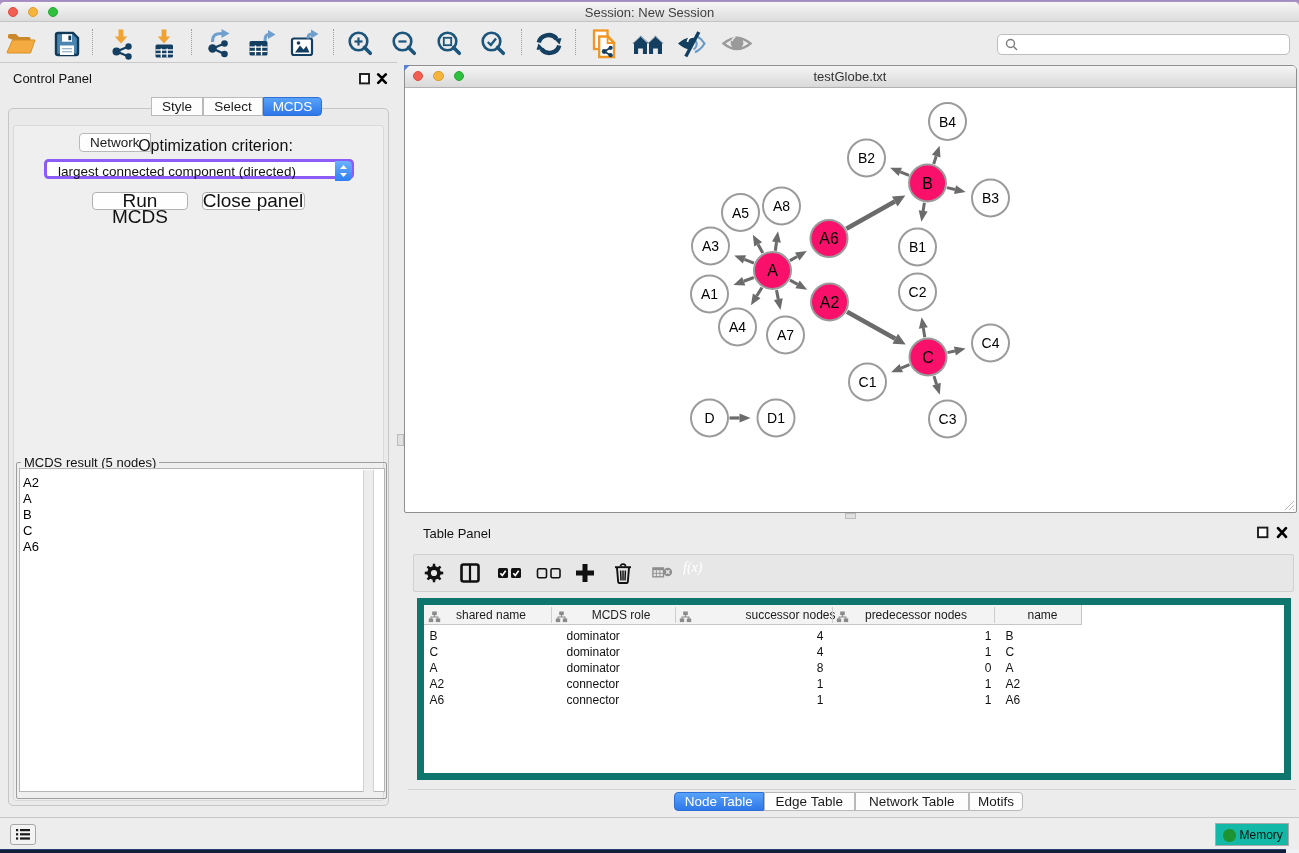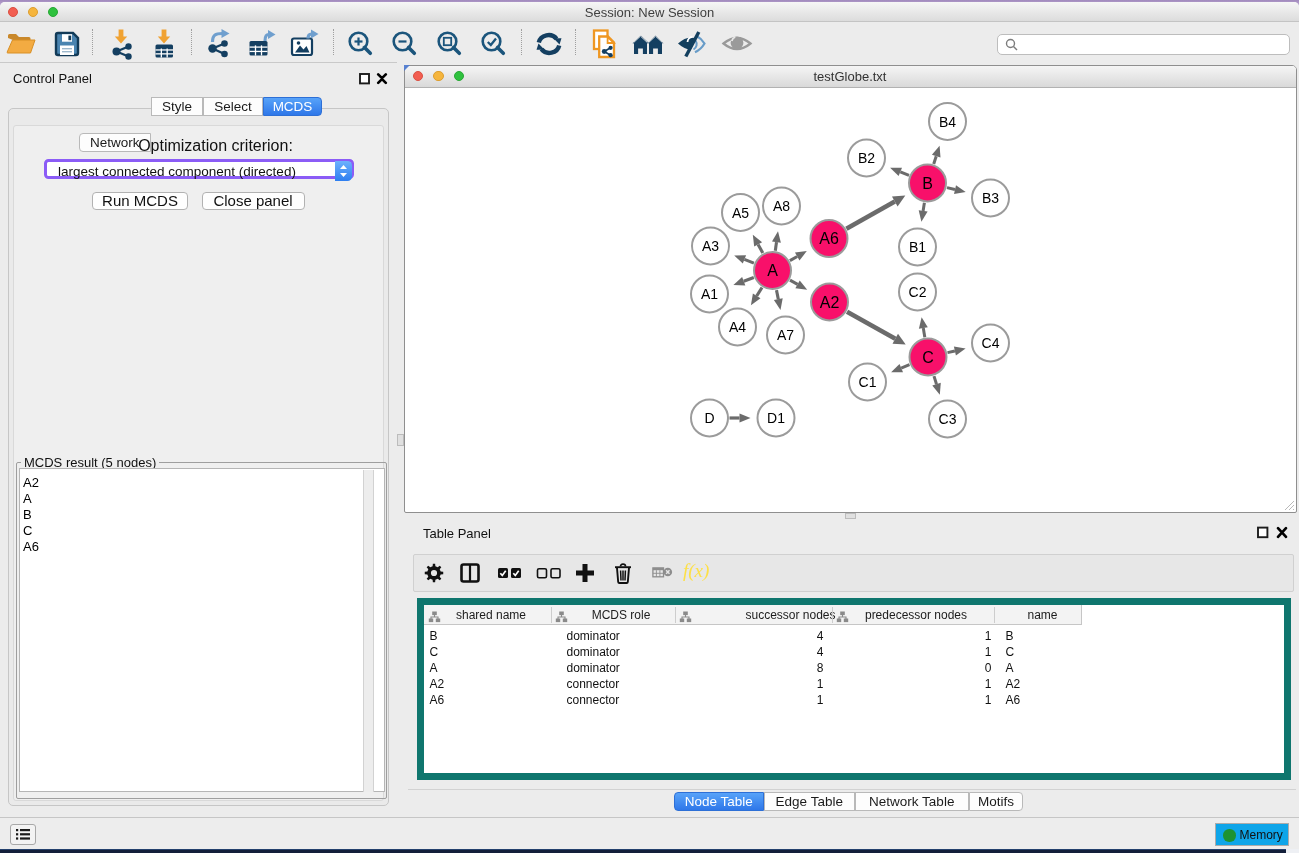--- a/index.html
+++ b/index.html
@@ -2,21 +2,21 @@
 <html><head><meta charset="utf-8"><title>Session: New Session</title><style>
 *{margin:0;padding:0;box-sizing:border-box}
 html,body{width:1299px;height:853px;overflow:hidden}
 body{font-family:"Liberation Sans",sans-serif;background:#1b3560;position:relative}
 .abs{position:absolute}
 .tl{border-radius:50%}
 .tab{position:absolute;height:19px;background:#fdfdfd;border:1px solid #b9b9b9;font-size:13.5px;
  color:#1b1b1b;text-align:center;line-height:17px}
 .tabsel{background:linear-gradient(#58a3f9,#2e77e9);color:#fff;border-color:#2d6fd6}
 .btn{position:absolute;background:#fefefe;border:1px solid #b2b2b2;border-radius:4px;
- font-size:15px;color:#111;text-align:center}
+ font-size:19px;color:#111;text-align:center}
 .icon{position:absolute;width:34px;height:34px}
 .sep{position:absolute;top:30px;height:26px;width:0;border-left:1px dotted #9f9f9f}
 .hcell{position:absolute;top:0;height:100%;font-size:12px;color:#1c1c1c}
 .rowtx{position:absolute;font-size:12px;color:#111;height:16px;line-height:16px}
 </style></head><body>
 
 <div class="abs" style="left:0;top:0;width:1299px;height:8px;background:linear-gradient(#a18abd,#cbb4de)"></div>
 <div class="abs" style="left:0;top:840px;width:1299px;height:13px;background:#131f3a"></div>
 <div class="abs" style="left:0;top:848.5px;width:1299px;height:1.5px;background:#24416d"></div>
 <div class="abs" style="left:1286px;top:843px;width:13px;height:10px;background:#eef0f4"></div>
@@ -320,21 +320,21 @@
     </svg></div>
 <div class="abs" style="left:648px;top:560.5px"><svg width="28" height="24" viewBox="0 0 28 24">
       <rect x="4.9" y="6.9" width="10.6" height="8.9" fill="none" stroke="#8d8d8d" stroke-width="1.3"></rect>
       <rect x="4.9" y="6.9" width="10.6" height="2.3" fill="#8d8d8d"></rect>
       <line x1="4.9" y1="12.3" x2="15.5" y2="12.3" stroke="#8d8d8d" stroke-width="0.9"></line>
       <line x1="8.4" y1="9.2" x2="8.4" y2="15.8" stroke="#8d8d8d" stroke-width="0.9"></line>
       <line x1="11.9" y1="9.2" x2="11.9" y2="15.8" stroke="#8d8d8d" stroke-width="0.9"></line>
       <circle cx="19.8" cy="11" r="4.3" fill="#8d8d8d"></circle>
       <path d="M18.1,9.3 l3.4,3.4 M21.5,9.3 l-3.4,3.4" stroke="#e7e7e7" stroke-width="1.5"></path>
     </svg></div>
-<div class="abs" style="left:683px;top:560px;font-family:'Liberation Serif',serif;font-style:italic;font-size:19px;color:#fde047"><i>f(x)</i></div>
+<div class="abs" style="left:683px;top:560px;font-family:'Liberation Serif',serif;font-style:italic;font-size:14px;color:#ffffff"><i>f(x)</i></div>
 <div class="abs" style="left:417px;top:598px;width:874px;height:182px;background:#fff;border:7px solid #0f766e">
 <div class="abs" style="left:0;top:0;width:658px;height:20px;background:#f3f3f3;border-bottom:1px solid #c6c6c6;border-right:1px solid #c6c6c6">
 <div class="abs" style="left:4px;top:4px"><svg width="13" height="12" viewBox="0 0 13 12">
           <rect x="4.2" y="0.5" width="4.6" height="3.6" fill="#8a8a8a"></rect>
           <path d="M6.5,4 v2 M3,8 v-2 h7 v2" fill="none" stroke="#8a8a8a" stroke-width="1.1"></path>
           <rect x="0.8" y="7.5" width="4.4" height="3.6" fill="#8a8a8a"></rect>
           <rect x="7.8" y="7.5" width="4.4" height="3.6" fill="#8a8a8a"></rect>
         </svg></div>
 <div class="hcell" style="left:-13px;width:160px;text-align:center;line-height:20px">shared name</div>
 <div class="abs" style="left:126.5px;top:2px;width:1px;height:16px;background:#cdcdcd"></div>
@@ -399,16 +399,16 @@
 <div class="abs" style="left:9.5px;top:6px;width:26.5px;height:21px;background:#f3f3f3;border:1px solid #a8a8a8;border-radius:3px"><svg width="24" height="19" viewBox="0 0 24 19">
         <g fill="#1a1a1a">
           <rect x="5" y="4" width="2.2" height="2.2"></rect>
           <rect x="9" y="4" width="10" height="2.2"></rect>
           <rect x="5" y="8.2" width="2.2" height="2.2"></rect>
           <rect x="9" y="8.2" width="10" height="2.2"></rect>
           <rect x="5" y="12.4" width="2.2" height="2.2"></rect>
           <rect x="9" y="12.4" width="10" height="2.2"></rect>
         </g>
       </svg></div>
-<div class="abs" style="left:1214.5px;top:5.5px;width:74.5px;height:23px;background:#0ea5e9;border:1px solid #ababab">
+<div class="abs" style="left:1214.5px;top:5.5px;width:74.5px;height:23px;background:#14b8a6;border:1px solid #ababab">
       <div class="abs tl" style="left:7.5px;top:5px;width:12.5px;height:12.5px;background:#1d9332"></div>
       <div class="abs" style="left:24px;top:4px;font-size:12px;color:#111">Memory</div>
     </div>
 </div>
 </body></html>

